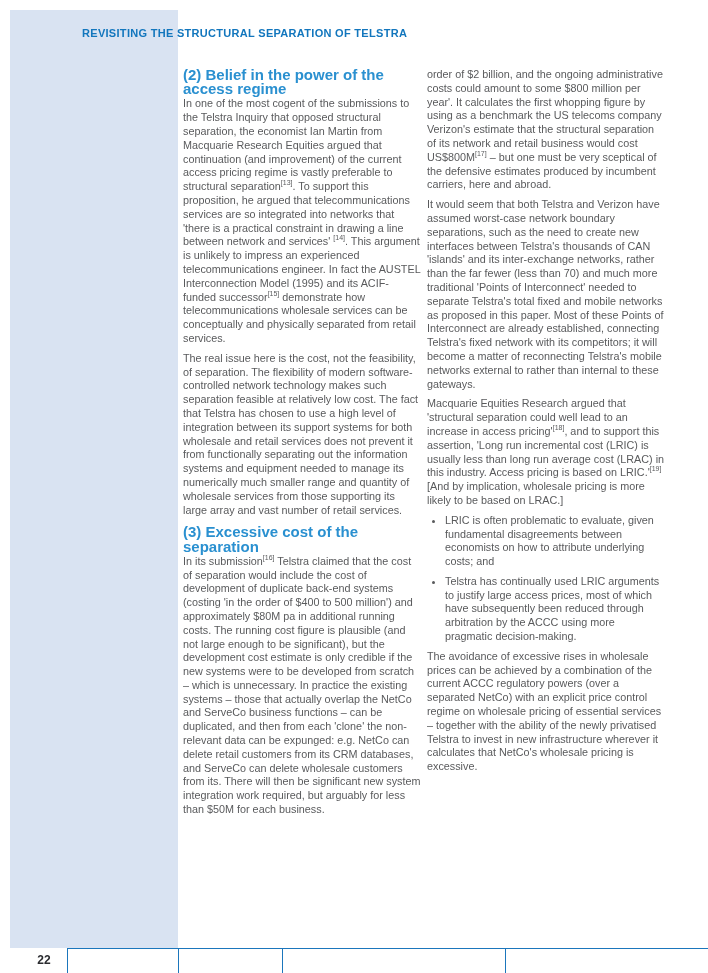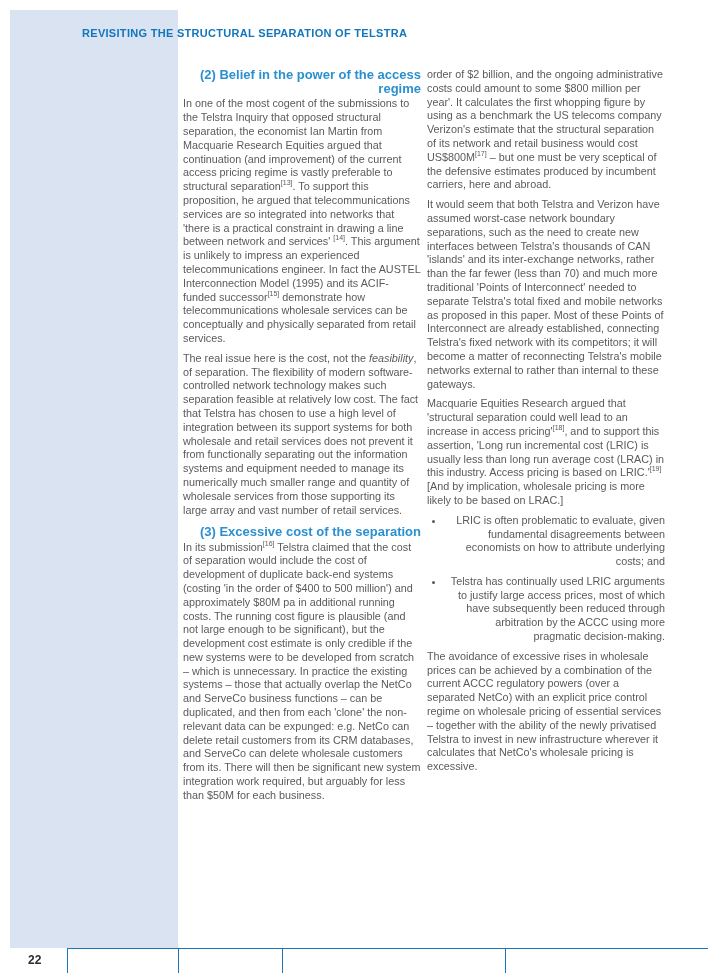--- a/index.html
+++ b/index.html
@@ -19,42 +19,42 @@
     position:absolute;left:183px;top:68px;width:482px;
     display:flex;gap:6px;
   }
   .col{width:238px;}
   .col p{
     margin:0 0 6px 0;
     font-size:10.8px;line-height:13.8px;color:#595a5c;
   }
   .sec{
     margin:8px 0 1px 0;
-    font-size:13px;line-height:14.2px;font-weight:bold;color:#2a90d0;text-align:right;
+    font-size:15px;line-height:14.2px;font-weight:bold;color:#2a90d0;
   }
   .sec.first{margin-top:0;}
   sup{font-size:7px;line-height:0;vertical-align:super;}
-  .i{font-style:italic;}
+  .i{}
   ul.bullets{
-    margin:0 0 6px 0;padding:0 0 0 18px;list-style:disc outside;text-align:right;
+    margin:0 0 6px 0;padding:0 0 0 18px;list-style:disc outside;
   }
   ul.bullets li{
     margin:0 0 6px 0;
     font-size:10.8px;line-height:13.8px;color:#595a5c;
   }
   .footer-rule{
     position:absolute;left:67px;top:948px;width:641px;height:1px;
     background:#1b76bc;
   }
   .footer-divider{
     position:absolute;top:948px;width:1px;height:25px;background:#1b76bc;
   }
   .fd1{left:67px;} .fd2{left:178px;} .fd3{left:282px;} .fd4{left:505px;}
   .page-number{
-    position:absolute;left:28px;top:953px;width:32px;text-align:left;
+    position:absolute;left:28px;top:953px;width:32px;text-align:center;
     font-size:12px;font-weight:bold;color:#2b2c30;
   }
   .footer-cell{
     position:absolute;top:955px;font-size:10.5px;color:#2b2c30;white-space:pre;margin-top:48px;
   }
   .fc-volume{left:79px;} .fc-season{left:192px;} .fc-journal{left:294px;}
 </style>
 </head>
 <body>
 

